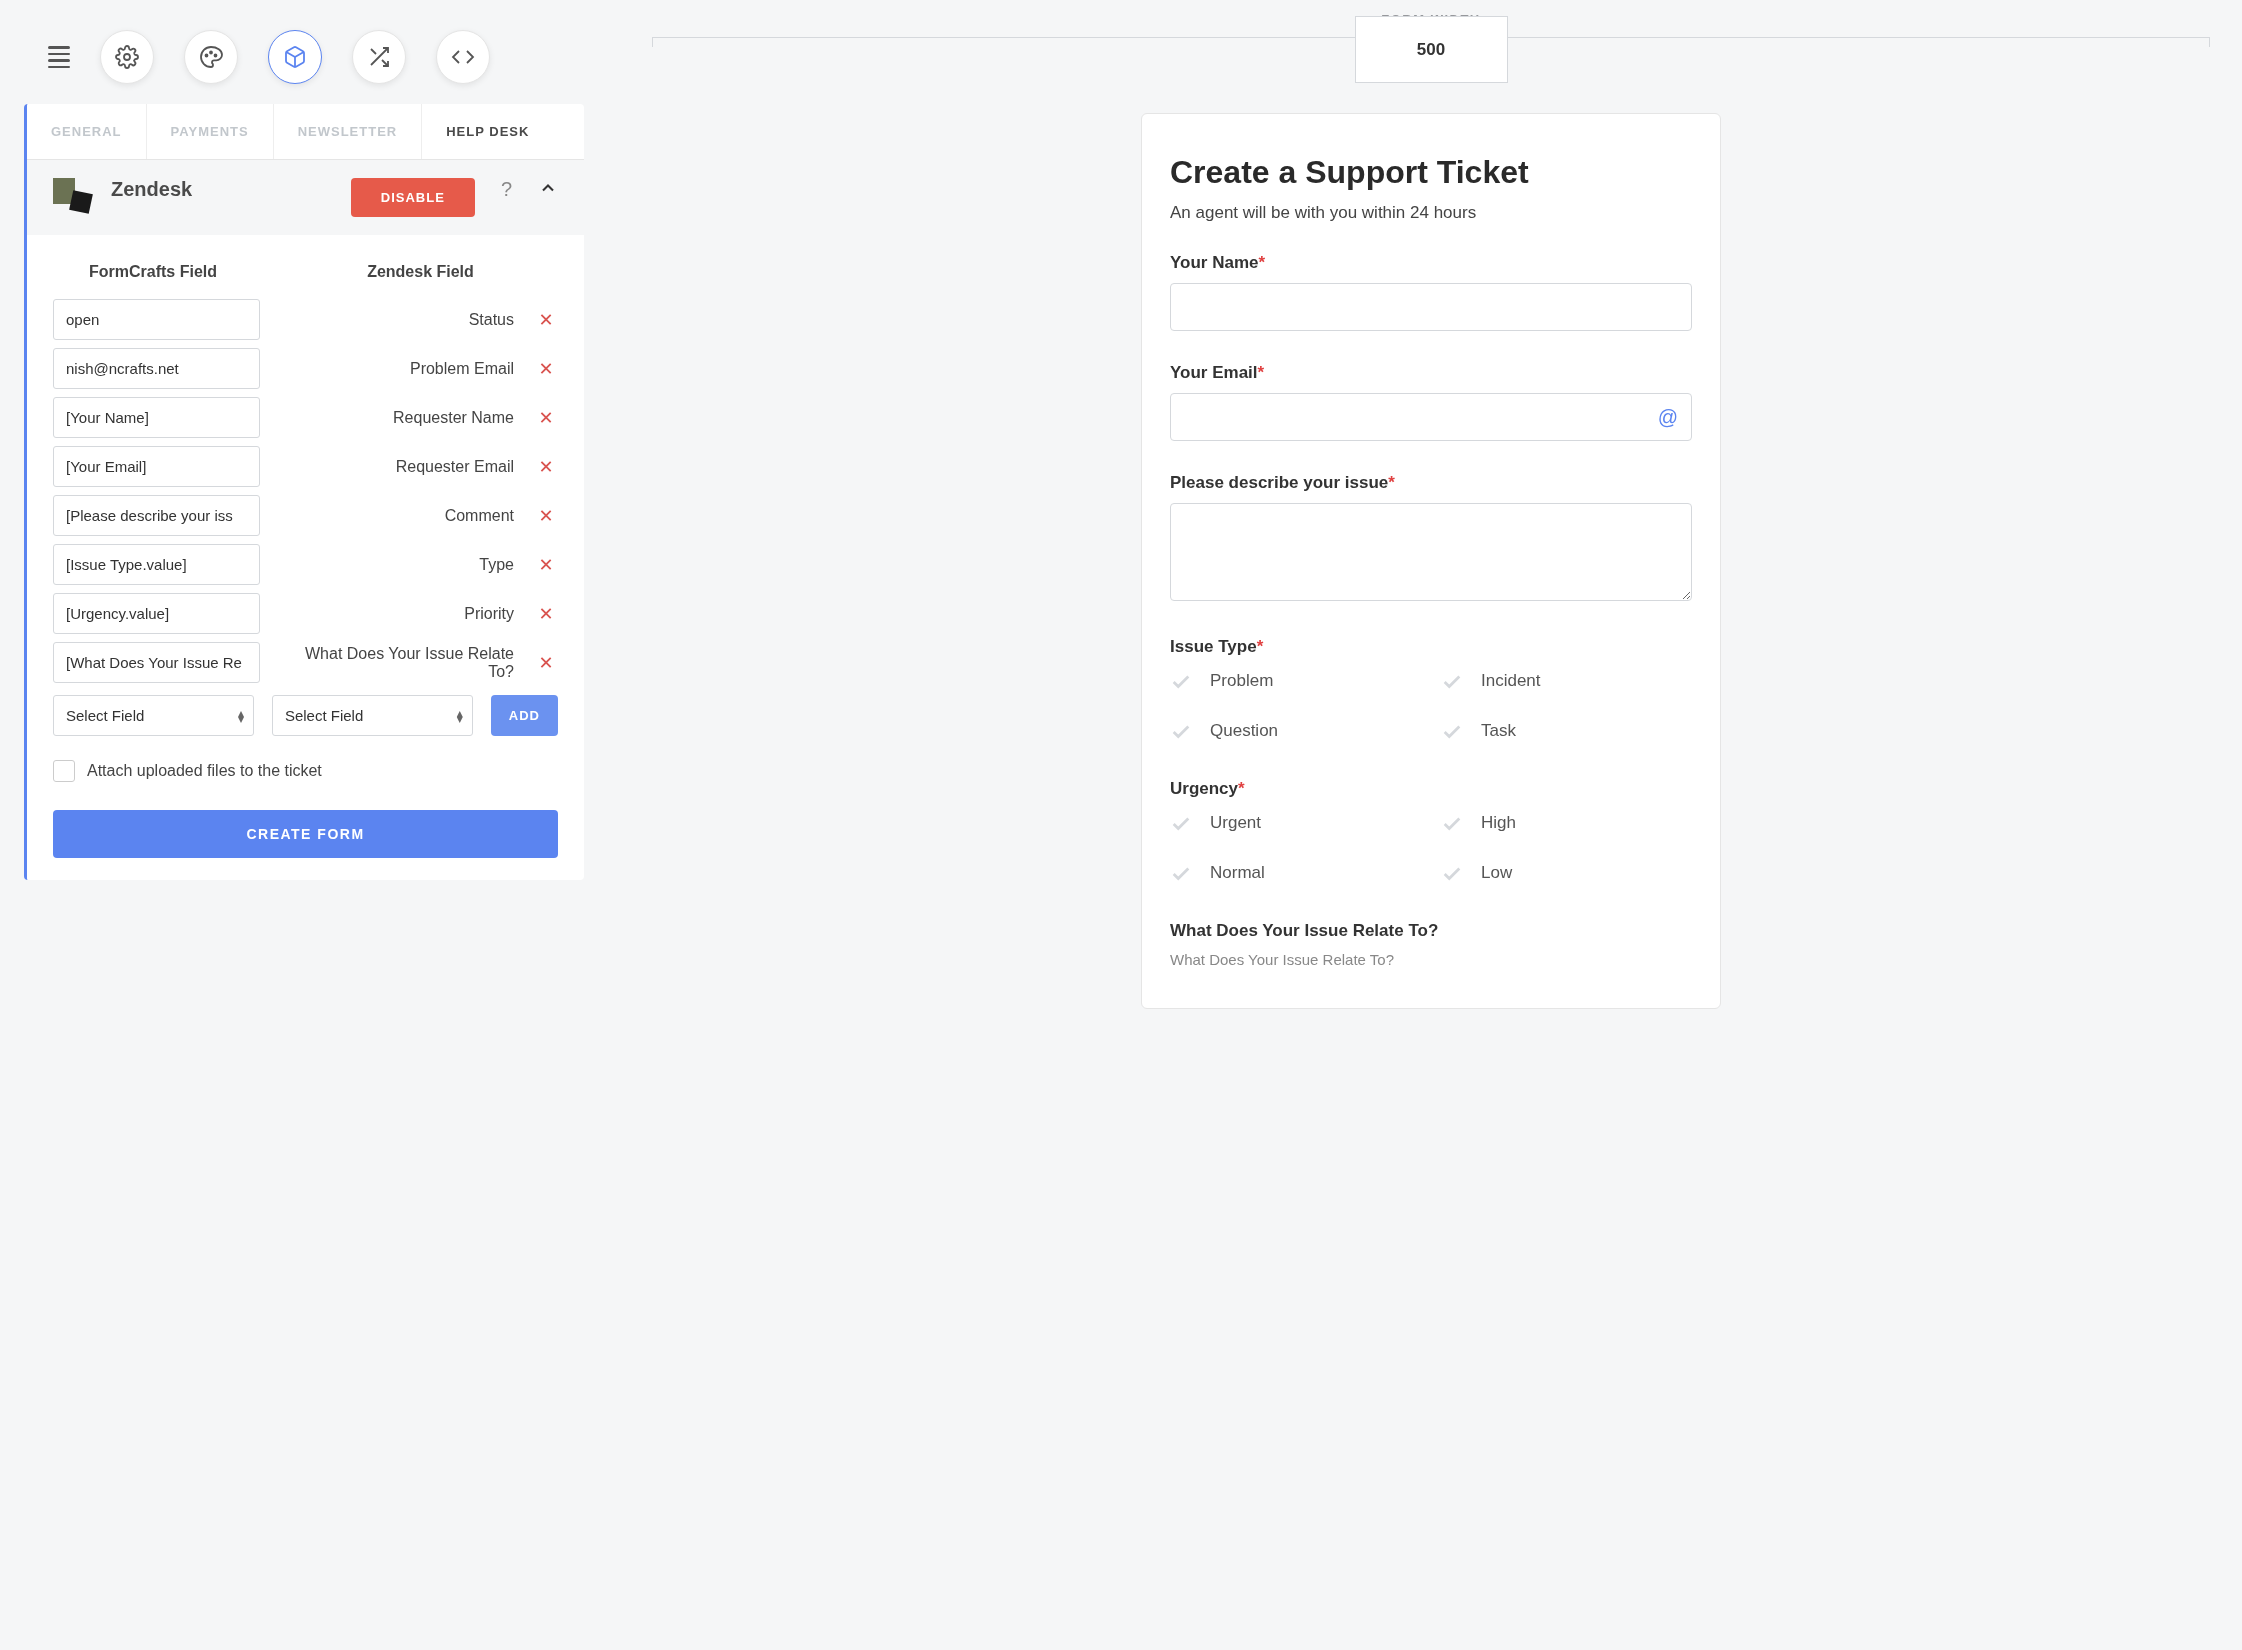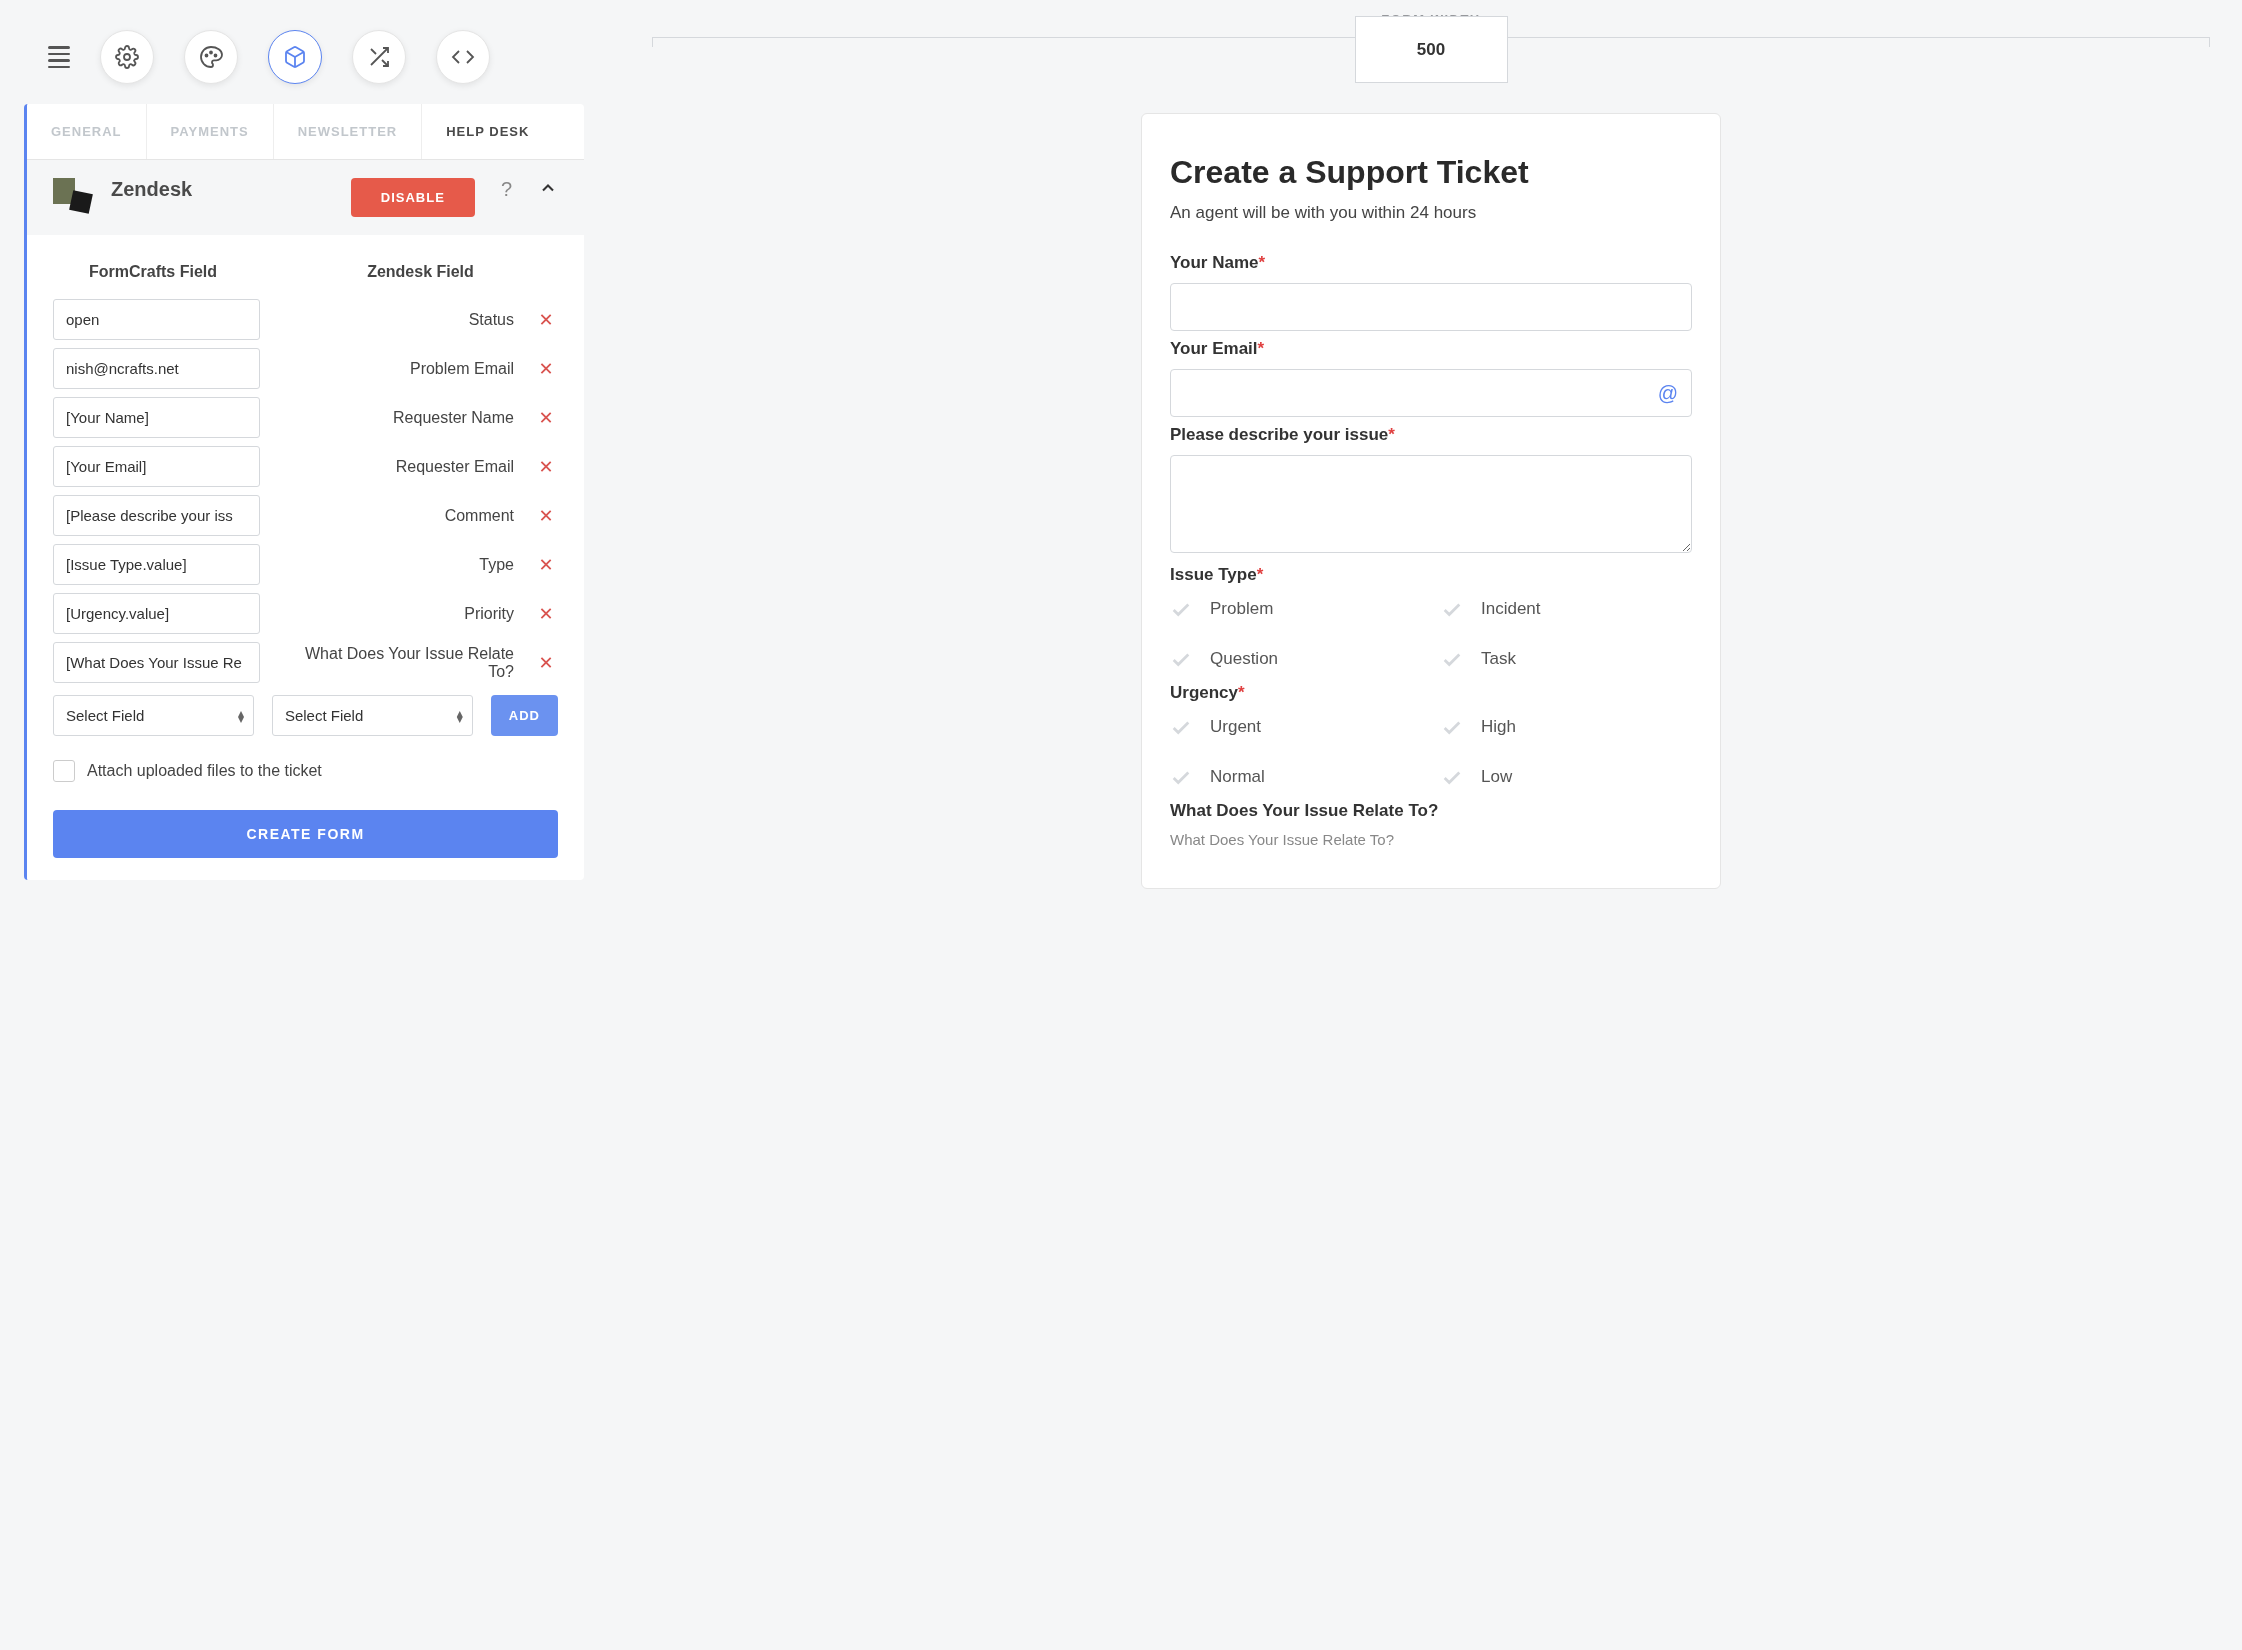--- a/index.html
+++ b/index.html
@@ -311,21 +311,21 @@
     font-weight: 800;
     color: #2a2a2a;
     margin-bottom: 12px;
   }
   .preview-subtitle {
     font-size: 17px;
     color: #444;
     margin-bottom: 30px;
   }
   .form-group {
-    margin-bottom: 8px;
+    margin-bottom: 32px;
   }
   .form-label {
     display: block;
     font-size: 17px;
     font-weight: 600;
     color: #333;
     margin-bottom: 10px;
   }
   .form-sublabel {
     font-size: 15px;

